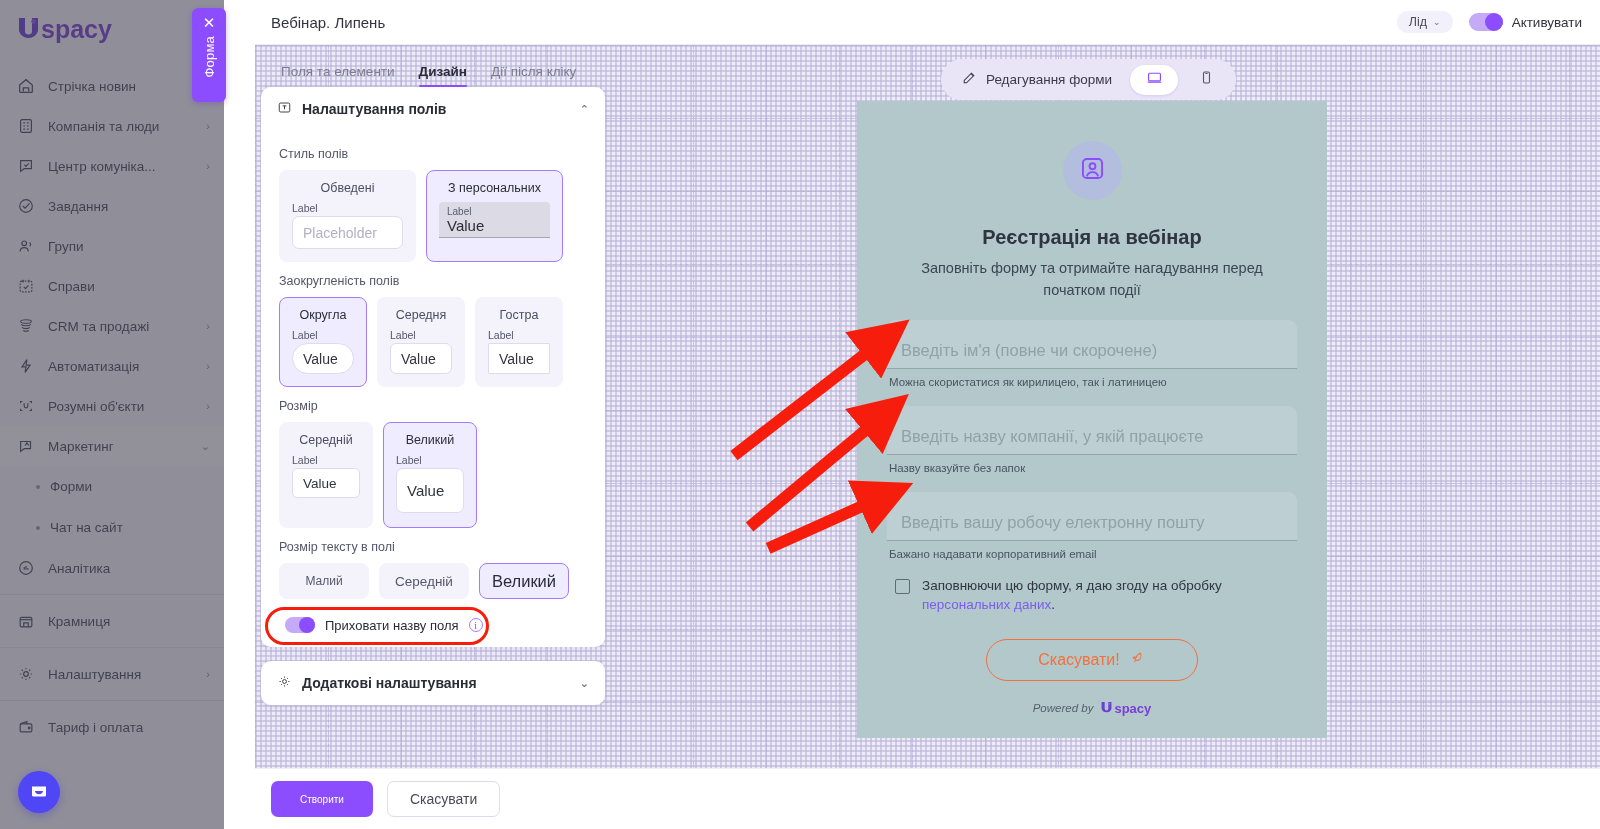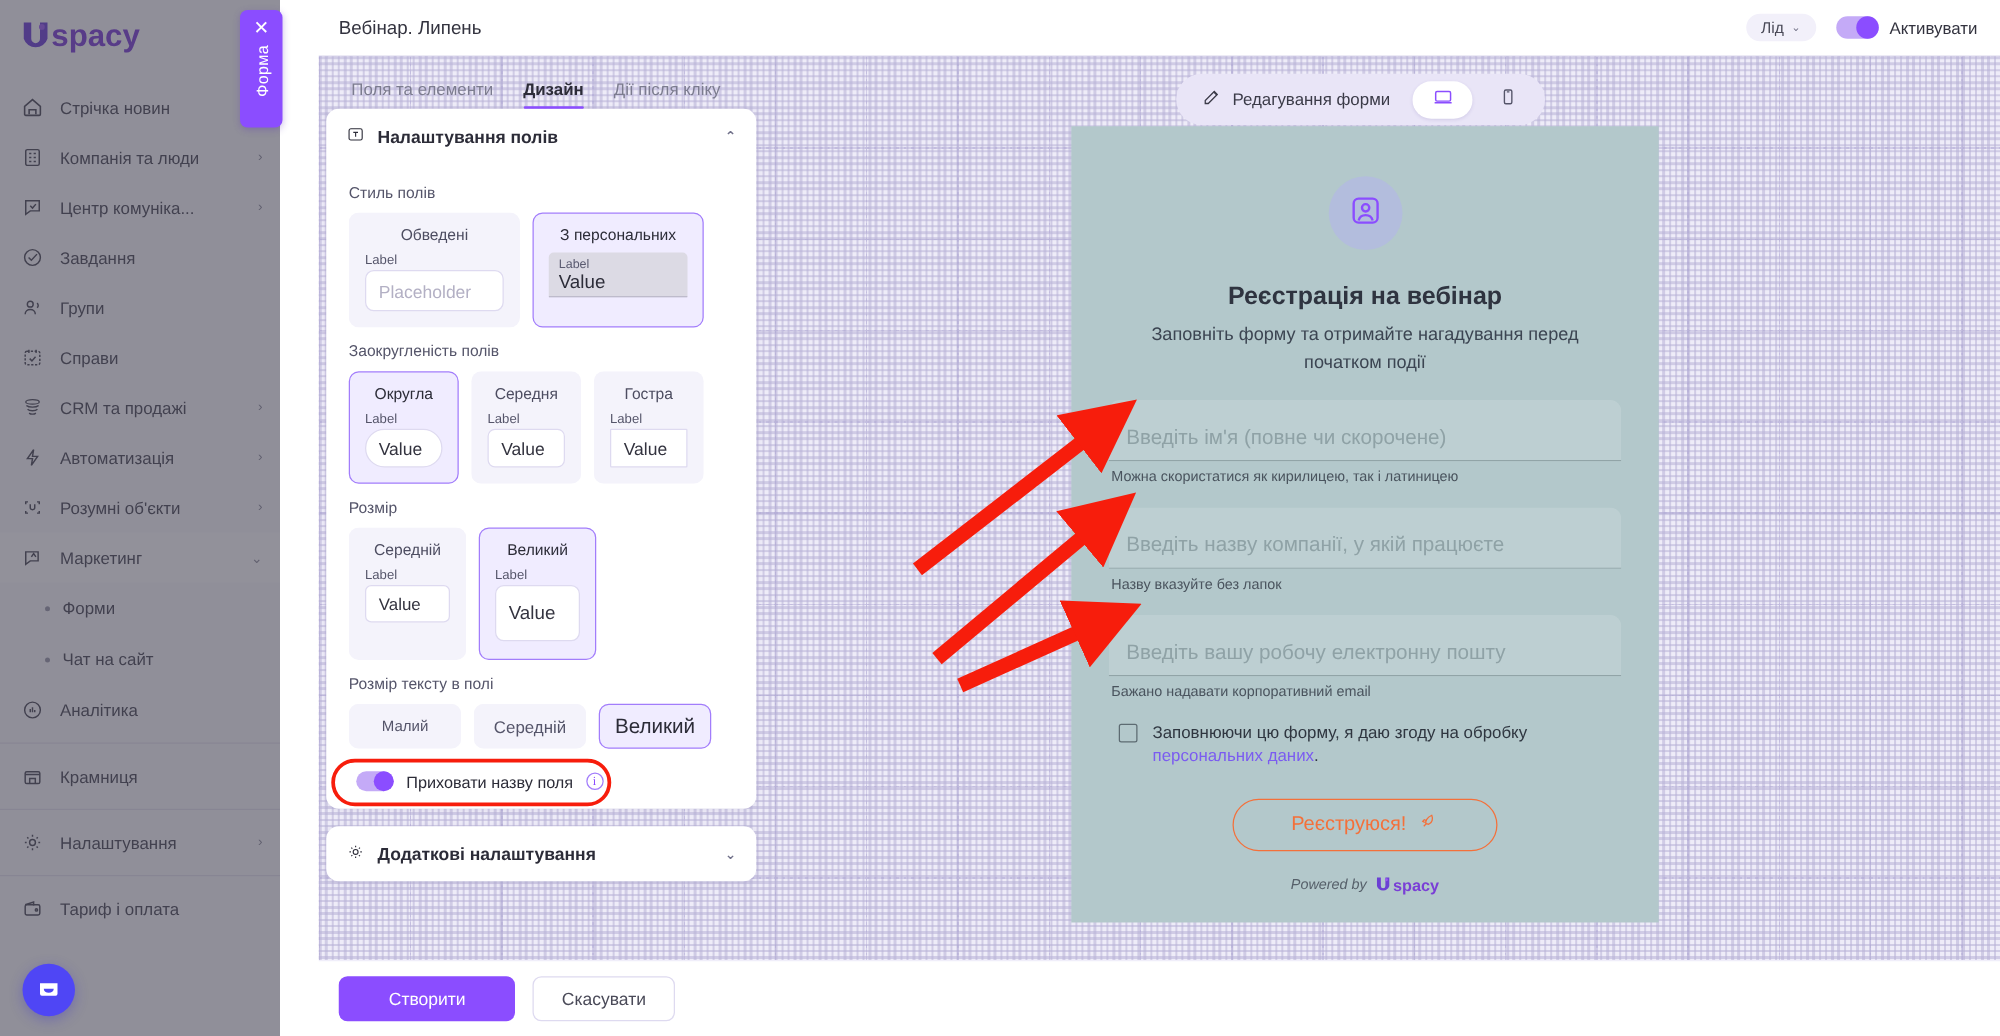--- a/index.html
+++ b/index.html
@@ -304,21 +304,21 @@
   .card.second { margin-top: 14px; }
 
   
   .footer {
     position: absolute; left: 0; right: 0; bottom: 0; height: 61px;
     background: #fff; display: flex; align-items: center; gap: 14px; padding-left: 16px;
     border-top: 1px solid #f0eefa;
   }
   .btn-primary {
     background: #8b4dff; color: #fff; border: none; border-radius: 7px;
-    height: 36px; padding: 0 40px; font-size: 14px; cursor: pointer;
+    height: 36px; padding: 0 29px; font-size: 10px; cursor: pointer;
     font-family: inherit;
   }
   .btn-ghost {
     background: #fff; color: #4a4a58; border: 1px solid #dedaf0; border-radius: 7px;
     height: 36px; padding: 0 22px; font-size: 14px; cursor: pointer;
     font-family: inherit;
   }
 </style>
 </head>
 <body>
@@ -589,21 +589,21 @@
 
         <div class="consent-row">
           <span class="consent-box"></span>
           <span class="consent-text">
             <span>Заповнюючи цю форму, я даю згоду на обробку</span>
             <a class="consent-link">персональних даних</a><span>.</span>
           </span>
         </div>
 
         <div class="submit-btn">
-          <span>Реєструюся!</span>
+          <span>Скасувати!</span>
           <span>
             <svg width="16" height="16" viewBox="0 0 20 20" fill="none" stroke="#f4703a" stroke-width="1.3">
                 <path d="M7.5 12.5C6 11 8 6 13 4c1.5 3.5.5 7.5-3 9z"></path>
                 <path d="M7.5 12.5 5 15M8 9.5 5.5 8.5 4 10l2 1.2"></path>
               </svg>
           </span>
         </div>
 
         <div class="powered">
           <span>Powered by</span>

